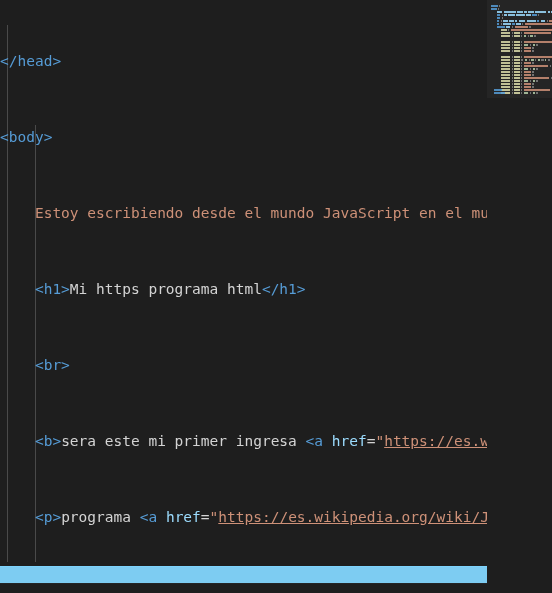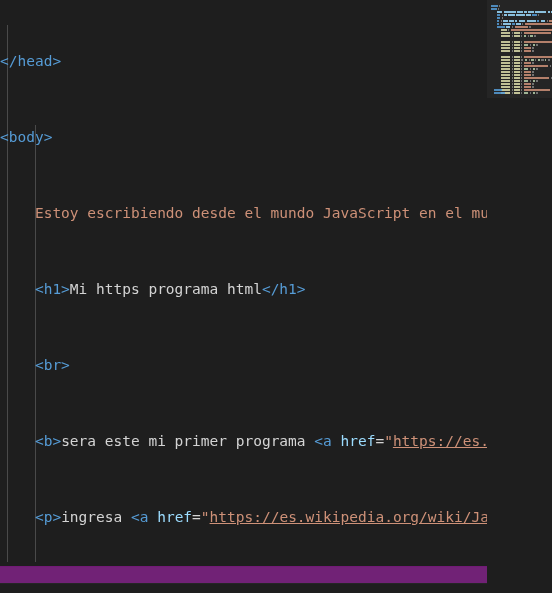--- a/index.html
+++ b/index.html
@@ -5,21 +5,21 @@
   * { box-sizing: border-box; margin: 0; padding: 0; }
   html, body {
     width: 552px; height: 593px;
     background: #1e1e1e;
     overflow: hidden;
     font-family: "DejaVu Sans Mono", "Liberation Mono", monospace;
   }
   #editor-root {
     position: relative;
     width: 552px; height: 593px;
-    background: #701a75;
+    background: #7dd3fc;
   }
 
   
   .code-viewport {
     position: absolute;
     left: 0; top: 0;
     width: 487px; height: 566px;
     overflow: hidden;
     background: #1e1e1e;
   }
@@ -113,23 +113,23 @@
       <div class="ln"><span class="t-tag">&lt;/head&gt;</span></div>
 
       <div class="ln"><span class="t-tag">&lt;body&gt;</span></div>
 
       <div class="ln">    <span class="t-str">Estoy escribiendo desde el mundo JavaScript en el mundo HTML</span></div>
 
       <div class="ln">    <span class="t-tag">&lt;h1&gt;</span><span class="t-plain">Mi https programa html</span><span class="t-tag">&lt;/h1&gt;</span></div>
 
       <div class="ln">    <span class="t-tag">&lt;br&gt;</span></div>
 
-      <div class="ln">    <span class="t-tag">&lt;b&gt;</span><span class="t-plain">sera este mi primer programa</span> <span class="t-tag">&lt;a</span> <span class="t-attr">href</span><span class="t-op">=</span><span class="t-str">"</span><span class="t-link">https://es.wikipedia.org/</span></div>
-
-      <div class="ln">    <span class="t-tag">&lt;p&gt;</span><span class="t-plain">ingresa</span> <span class="t-tag">&lt;a</span> <span class="t-attr">href</span><span class="t-op">=</span><span class="t-str">"</span><span class="t-link">https://es.wikipedia.org/wiki/JavaScript</span></div>
+      <div class="ln">    <span class="t-tag">&lt;b&gt;</span><span class="t-plain">sera este mi primer ingresa</span> <span class="t-tag">&lt;a</span> <span class="t-attr">href</span><span class="t-op">=</span><span class="t-str">"</span><span class="t-link">https://es.wikipedia.org/</span></div>
+
+      <div class="ln">    <span class="t-tag">&lt;p&gt;</span><span class="t-plain">programa</span> <span class="t-tag">&lt;a</span> <span class="t-attr">href</span><span class="t-op">=</span><span class="t-str">"</span><span class="t-link">https://es.wikipedia.org/wiki/JavaScript</span></div>
 
       
 
       
 
       
 
       
 
       

